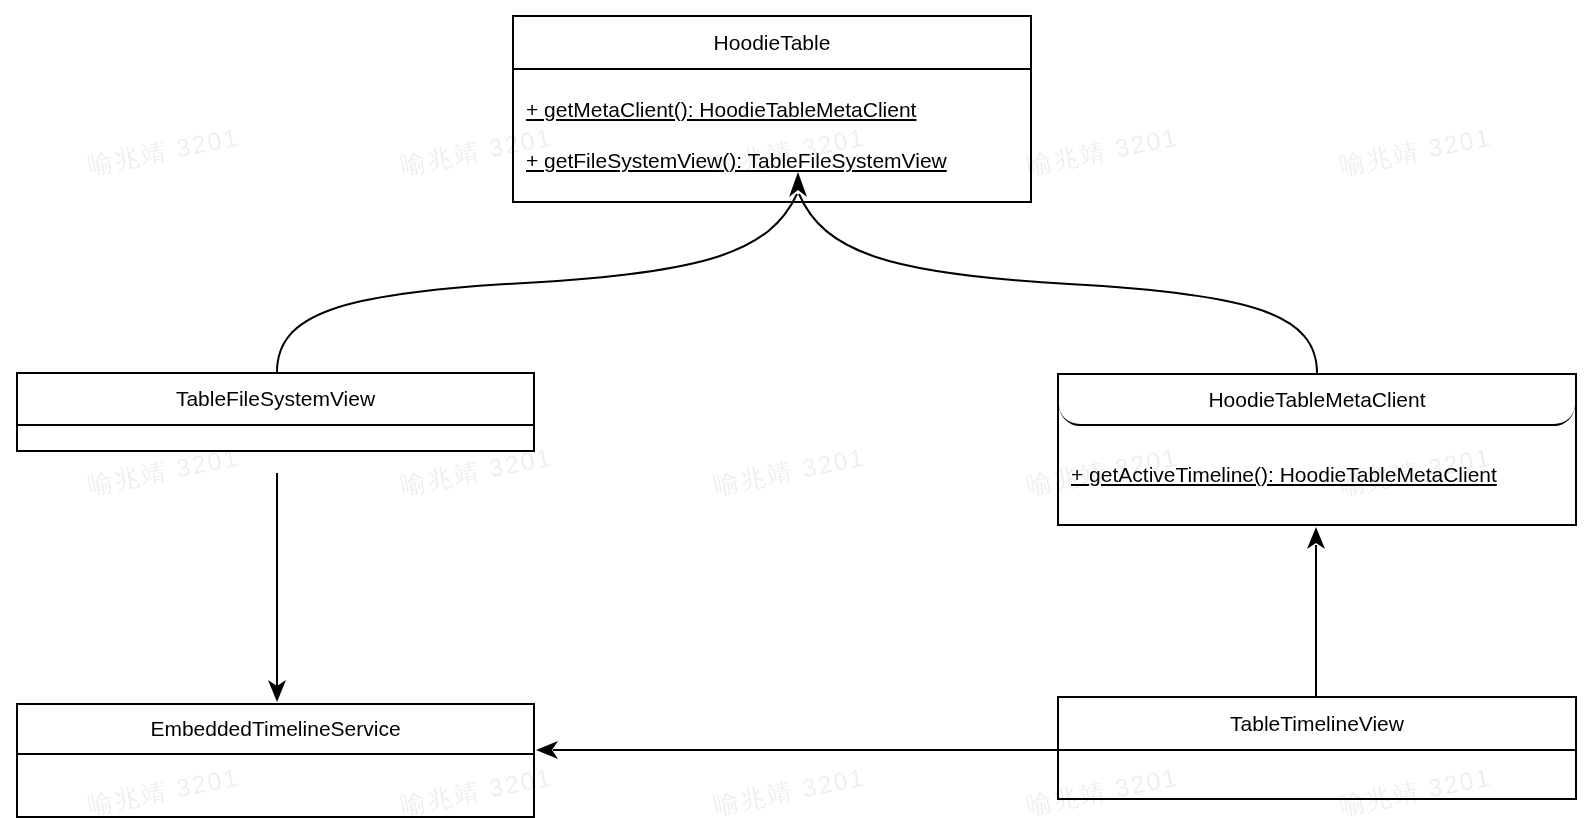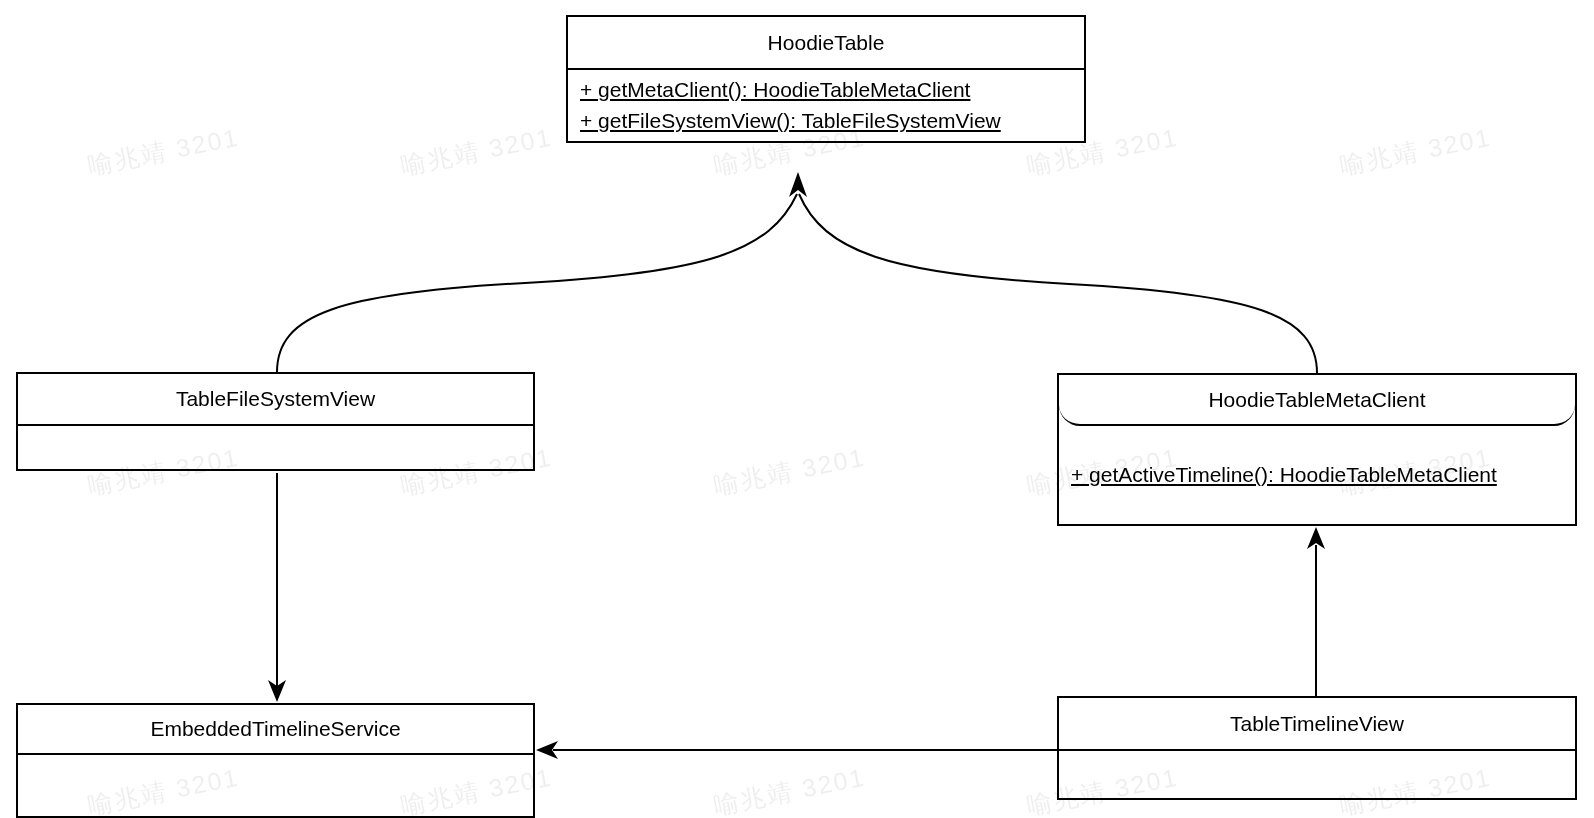--- a/index.html
+++ b/index.html
@@ -59,31 +59,31 @@
     white-space: nowrap;
     transform: rotate(-11deg);
     transform-origin: 0 0;
   }
 </style>
 </head>
 <body>
 
 <div class="canvas">
 
-  <div class="uml-box" style="left:566px; top:15px; width:520px; height:128px;">
+  <div class="uml-box" style="left:512px; top:15px; width:520px; height:188px;">
     <div class="uml-box-inner">
       <div class="uml-title" style="height:51px;">HoodieTable</div>
       <div class="uml-body">
         <div class="uml-method">+ getMetaClient(): HoodieTableMetaClient</div>
         <div class="uml-method">+ getFileSystemView(): TableFileSystemView</div>
       </div>
     </div>
   </div>
 
-  <div class="uml-box" style="left:16px; top:372px; width:519px; height:99px;">
+  <div class="uml-box" style="left:16px; top:372px; width:519px; height:80px;">
     <div class="uml-box-inner">
       <div class="uml-title" style="height:50px;">TableFileSystemView</div>
       <div class="uml-body"></div>
     </div>
   </div>
 
   <div class="uml-box" style="left:1057px; top:373px; width:520px; height:153px;">
     <div class="uml-box-inner">
       <div class="uml-title" style="height:49px;border-radius:21px;">HoodieTableMetaClient</div>
       <div class="uml-body">

